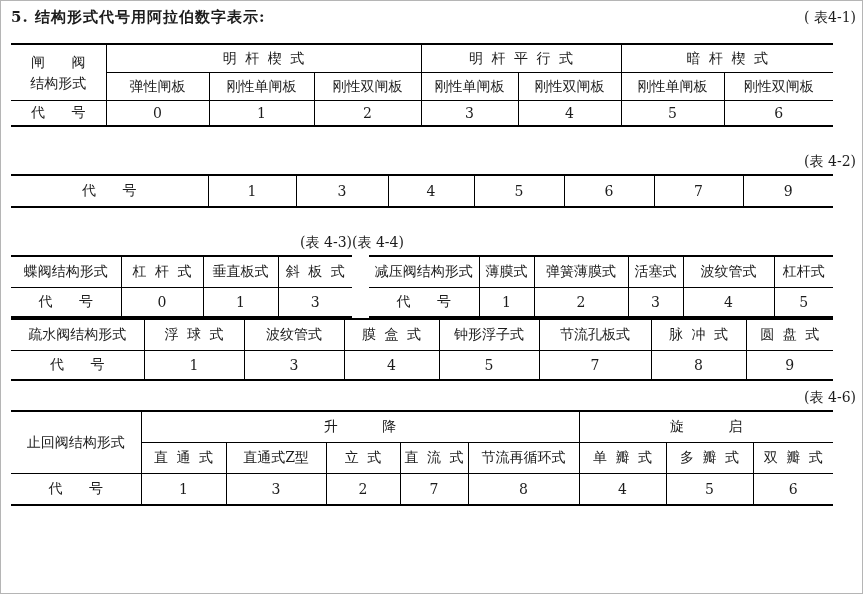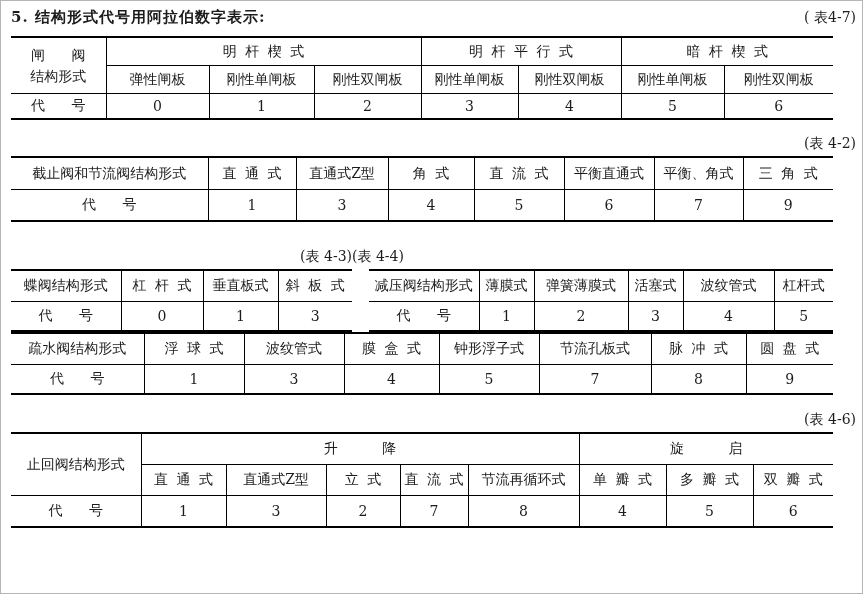--- a/index.html
+++ b/index.html
@@ -41,36 +41,36 @@
   tr td:first-child{border-left:none;}
   tr td:last-child{border-right:none;}
   tr.h27 td{height:27px;}
   tr.h24 td{height:24px;}
   tr.h31 td{height:31px;}
   tr.h28 td{height:28px;}
   tr.h30 td{height:30px;}
   .two-line{line-height:21px;}
   .ws-lg{word-spacing:22px;}
   .ws-xl{word-spacing:40px;}
-  .mt-t1{margin-top:9px;}
-  .mt-cap2{margin-top:13px;}
+  .mt-t1{margin-top:16px;}
+  .mt-cap2{margin-top:24px;}
   .mt-cap34{margin-top:24px;}
   .mt-cap5{margin-top:23px;}
-  .mt-cap6{margin-top:14px;align-items:center;}
+  .mt-cap6{margin-top:6px;align-items:center;}
   .side-row{display:flex;align-items:flex-start;}
   .side-gap{width:17px;flex:0 0 17px;}
 </style>
 </head>
 <body>
 
 <div class="doc">
 
   <div class="title-row">
     <span class="page-title">5. 结构形式代号用阿拉伯数字表示:</span>
-    <span class="tbl-caption">( 表4-7)</span>
+    <span class="tbl-caption">( 表4-1)</span>
   </div>
 
   <table class="mt-t1" style="width:822px">
     <colgroup>
       <col style="width:95px">
         <col style="width:103px">
         <col style="width:105px">
         <col style="width:107px">
       <col style="width:97px">
         <col style="width:103px">
@@ -118,30 +118,20 @@
       <col style="width:197px">
         <col style="width:88px">
         <col style="width:92px">
         <col style="width:86px">
       <col style="width:90px">
         <col style="width:90px">
         <col style="width:89px">
         <col style="width:90px">
     </colgroup>
     <tbody>
-        <tr class="h31">
-      <td>截止阀和节流阀结构形式</td>
-      <td>直 通 式</td>
-      <td>直通式Z型</td>
-      <td>角 式</td>
-      <td>直 流 式</td>
-      <td>平衡直通式</td>
-      <td>平衡、角式</td>
-      <td>三 角 式</td>
-    </tr>
     <tr class="h30">
       <td class="ws-lg">代 号</td>
       <td>1</td>
       <td>3</td>
       <td>4</td>
       <td>5</td>
       <td>6</td>
       <td>7</td>
       <td>9</td>
     </tr>

